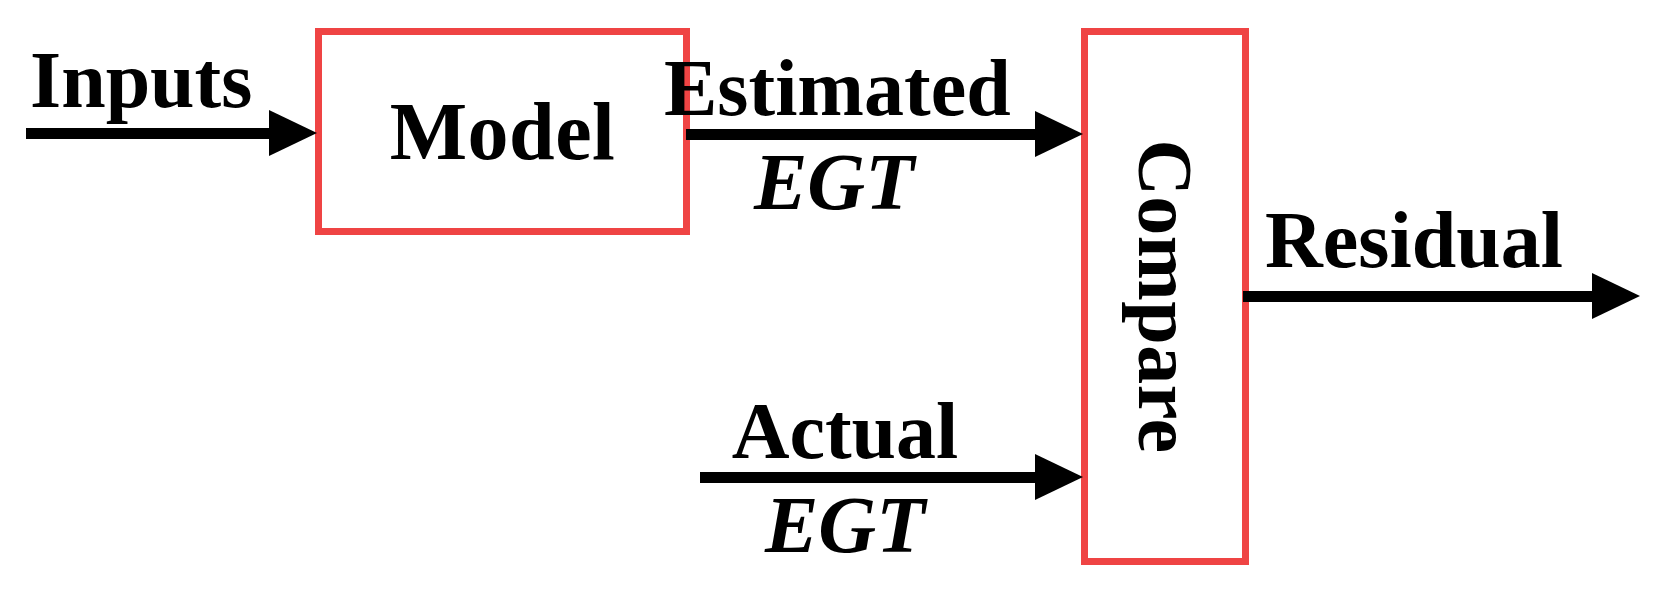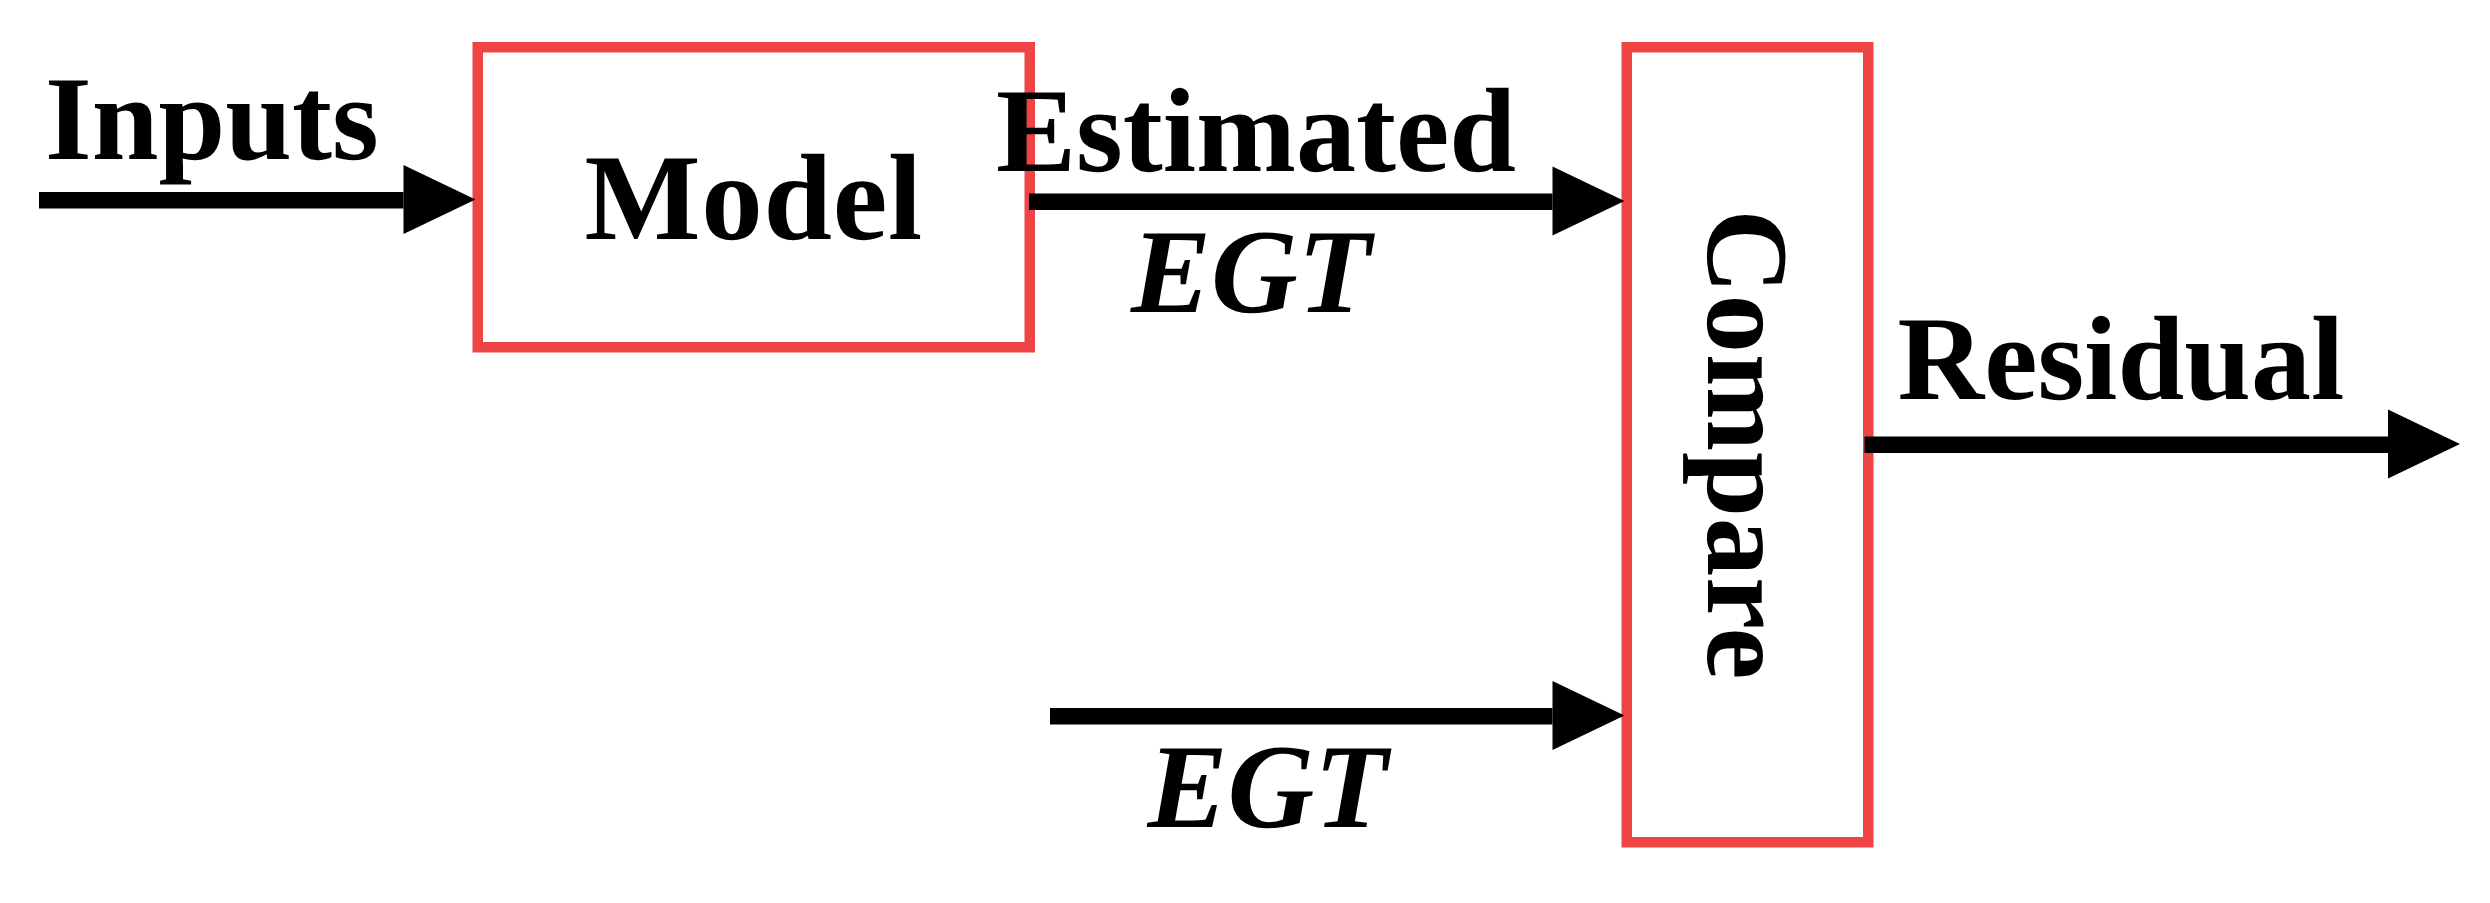--- a/index.html
+++ b/index.html
@@ -113,20 +113,21 @@
     <div class="shaft" style="width:349px"></div>
     <div class="head" style="left:349px"></div>
   </div>
   <div class="flow-label above" id="label-estimated">Estimated</div>
   <div class="flow-label below" id="label-estimated-egt">EGT</div>
 
   <div class="arrow" id="arrow-actual">
     <div class="shaft" style="width:335px"></div>
     <div class="head" style="left:335px"></div>
   </div>
+  <div class="flow-label above" id="label-actual">Actual</div>
   <div class="flow-label below" id="label-actual-egt">EGT</div>
 
   <div class="arrow" id="arrow-residual">
     <div class="shaft" style="width:349px"></div>
     <div class="head" style="left:349px"></div>
   </div>
   <div class="flow-label above" id="label-residual">Residual</div>
 
 </div>
 

